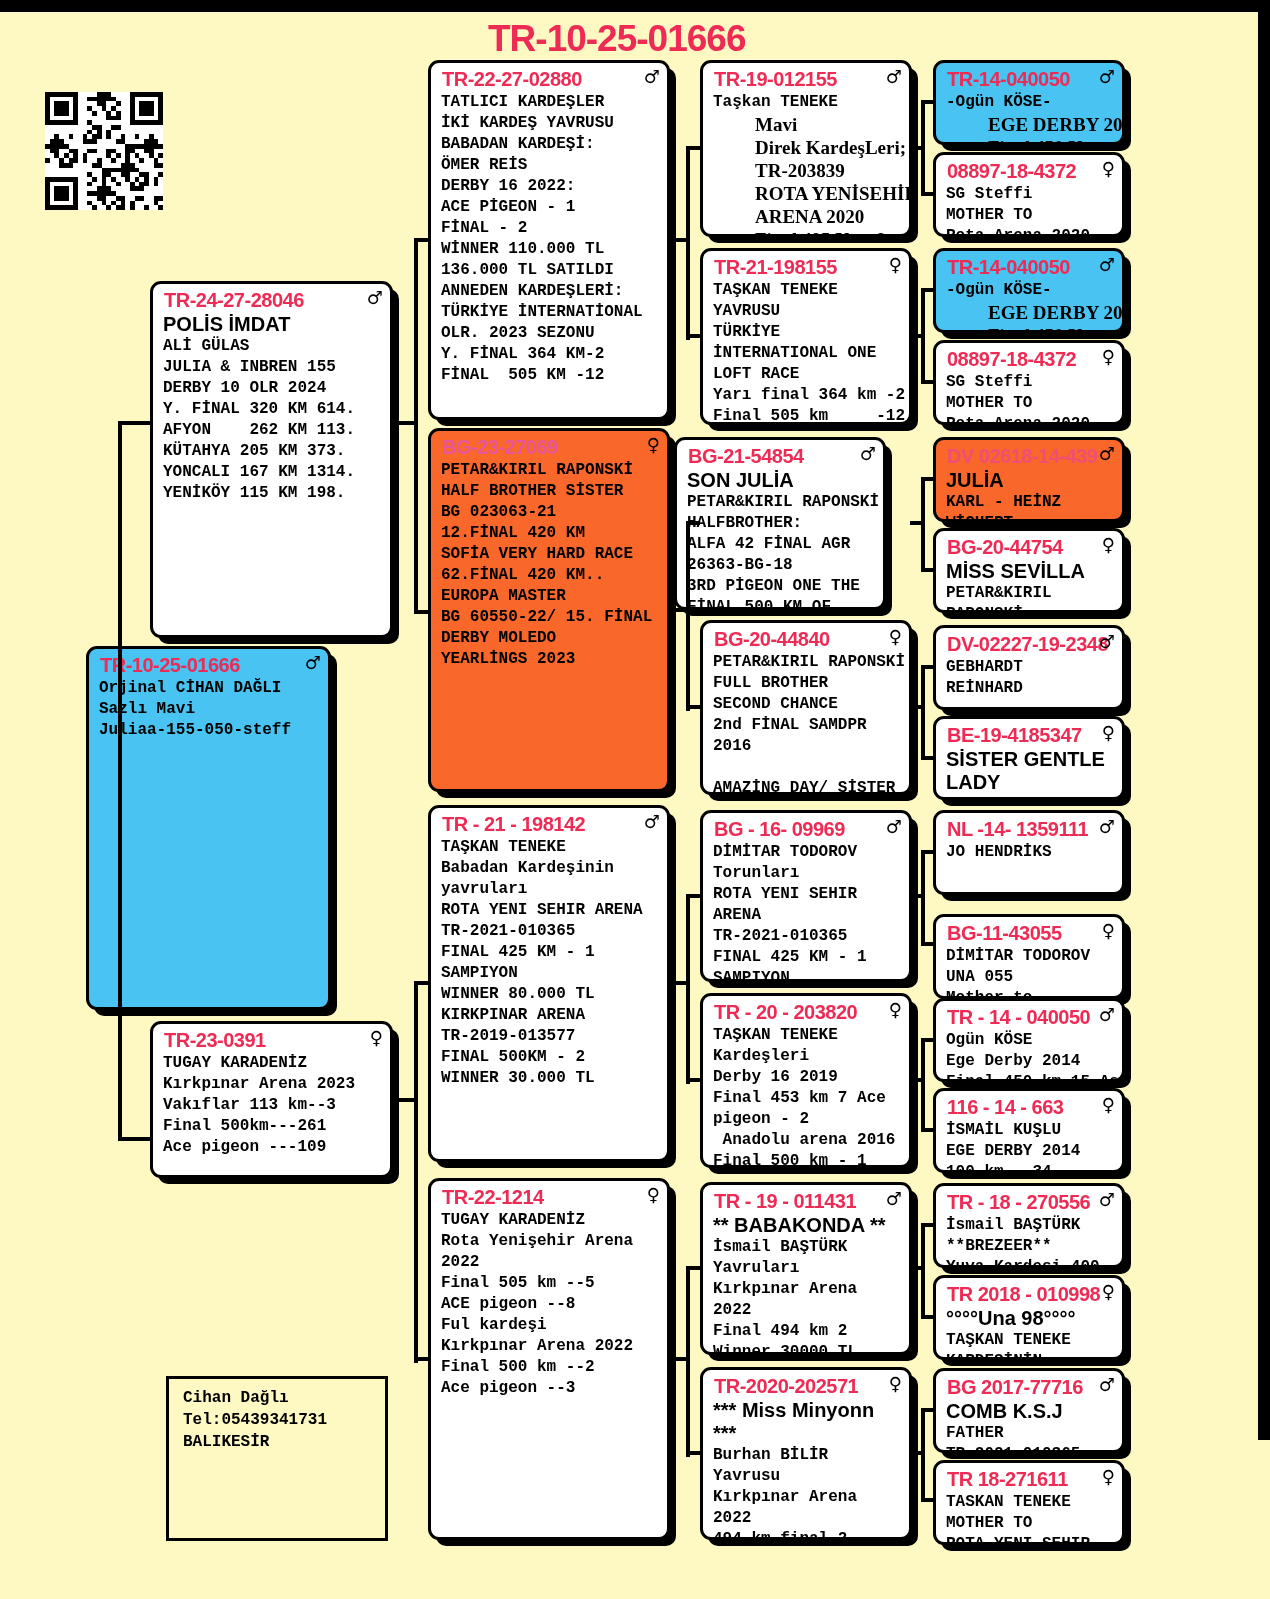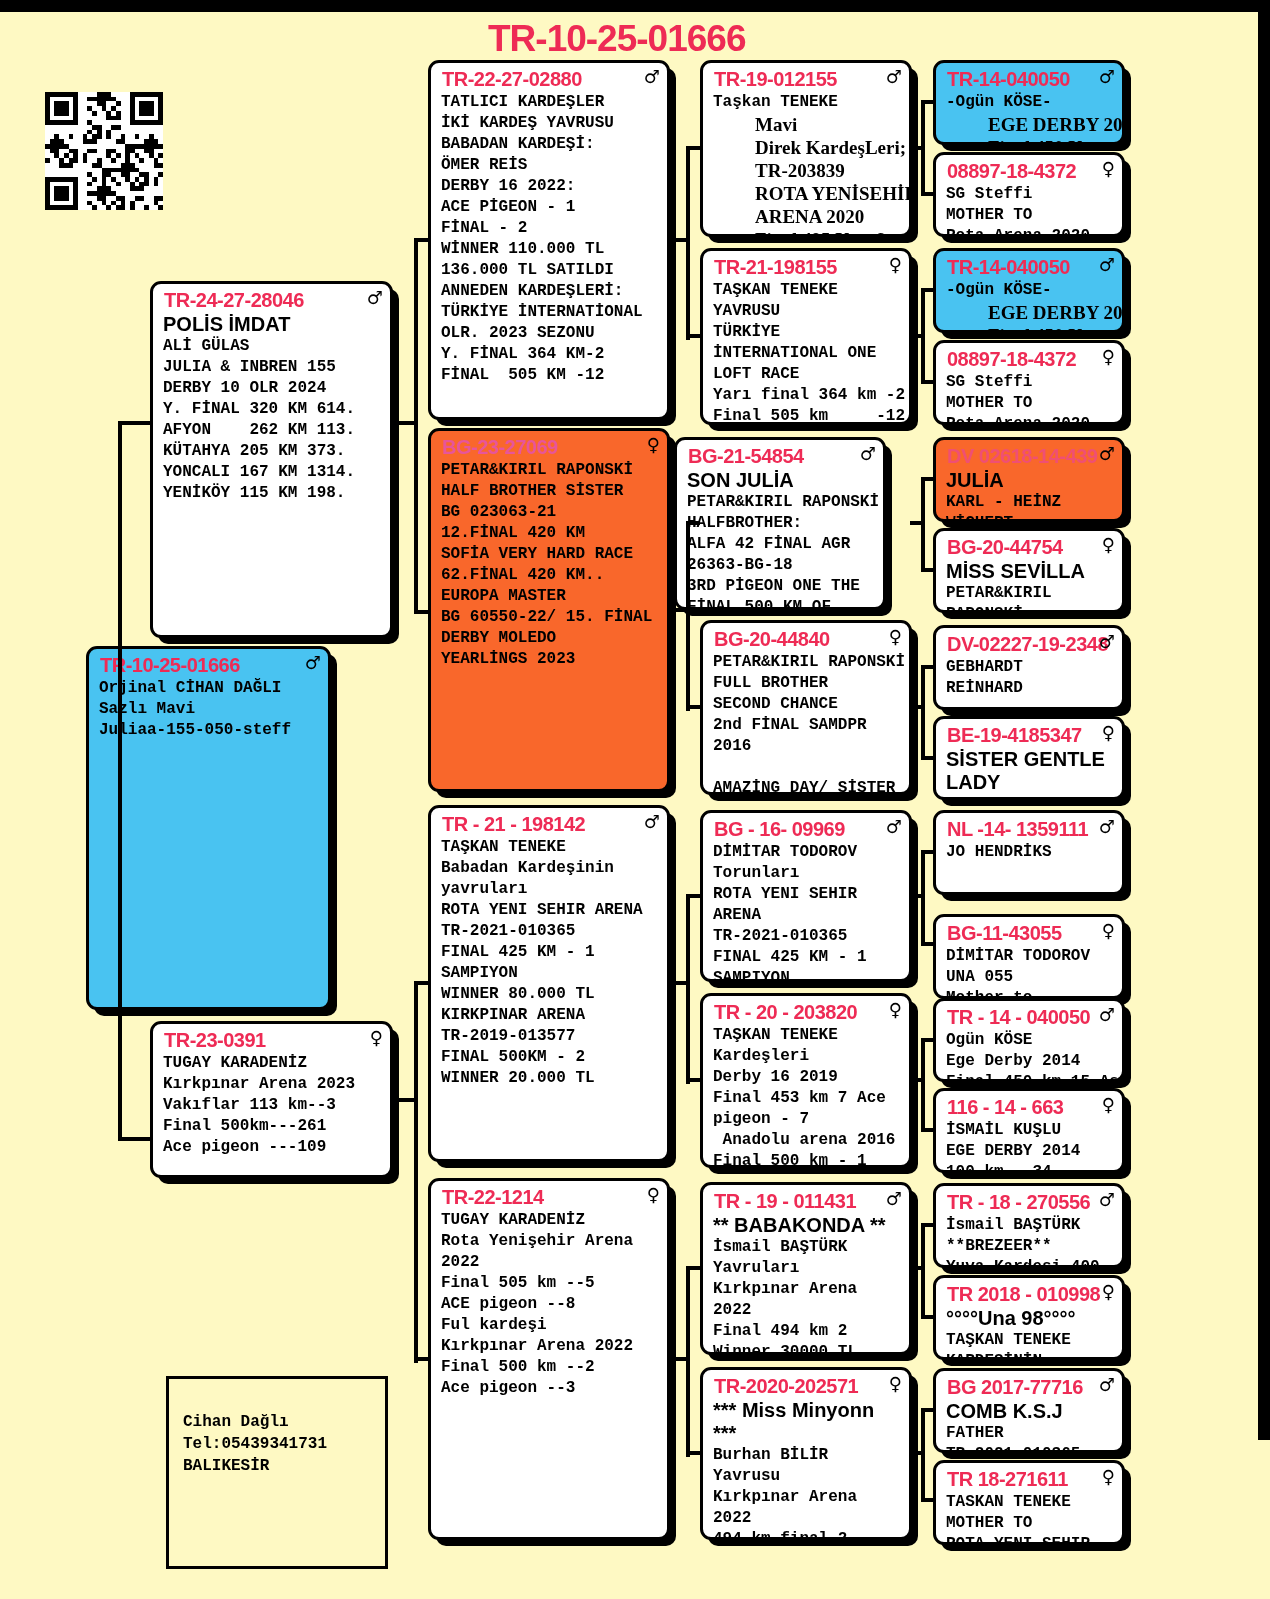--- a/index.html
+++ b/index.html
@@ -19,22 +19,22 @@
   .hd{position:relative;padding:5px 26px 0 11px;height:24px;}
   .bid{font:bold 20px "Liberation Sans",sans-serif;color:#ee2b55;letter-spacing:-0.5px;white-space:nowrap;}
   .hdr-pink .bid{color:#e7559b;}
   .hdr-rose .bid{color:#ef4f74;}
   .gender{position:absolute;right:7px;top:3px;font:18px "DejaVu Sans",sans-serif;color:#000;}
   .ln{padding:0 10px;font:bold 16px "Liberation Mono","DejaVu Sans Mono",monospace;
       line-height:21px;color:#000;white-space:pre;}
   .ln.s-b{font:bold 20px "Liberation Sans",sans-serif;line-height:23px;white-space:normal;}
   .ln.s-sb{font:bold 19px "Liberation Serif",serif;line-height:23px;margin-left:42px;}
   .conn{position:absolute;background:#000;}
-  #contact-box{position:absolute;left:166px;top:1376px;width:222px;height:193px;border:3px solid #000;
-      box-sizing:border-box;padding:32px 0 0 14px;}
+  #contact-box{position:absolute;left:166px;top:1376px;width:222px;height:165px;border:3px solid #000;
+      box-sizing:border-box;padding:8px 0 0 14px;}
   #contact-box .cl{font:bold 16px "Liberation Mono","DejaVu Sans Mono",monospace;line-height:22px;}
 </style>
 </head>
 <body>
 
 <div id="page">
   <div class="bar" style="left:0;top:0;width:1270px;height:12px;"></div>
   <div class="bar" style="left:1258px;top:0;width:12px;height:1440px;"></div>
   <div id="main-title">TR-10-25-01666</div>
   <div id="qr"><svg viewBox="0 0 25 25" width="118" height="118" shape-rendering="crispEdges">
@@ -279,21 +279,21 @@
         <div class="ln">Babadan Kardeşinin</div>
         <div class="ln">yavruları</div>
         <div class="ln">ROTA YENI SEHIR ARENA</div>
         <div class="ln">TR-2021-010365</div>
         <div class="ln">FINAL 425 KM - 1</div>
         <div class="ln">SAMPIYON</div>
         <div class="ln">WINNER 80.000 TL</div>
         <div class="ln">KIRKPINAR ARENA</div>
         <div class="ln">TR-2019-013577</div>
         <div class="ln">FINAL 500KM - 2</div>
-        <div class="ln">WINNER 20.000 TL</div>
+        <div class="ln">WINNER 30.000 TL</div>
       </div>
       <div class="pbox white" style="left: 428px; top: 1178px; width: 242px; height: 362px;">
         <div class="hd"><span class="bid">TR-22-1214</span><span class="gender">♀</span></div>
         <div class="ln">TUGAY KARADENİZ</div>
         <div class="ln">Rota Yenişehir Arena</div>
         <div class="ln">2022</div>
         <div class="ln">Final 505 km --5</div>
         <div class="ln">ACE pigeon --8</div>
         <div class="ln">Ful kardeşi</div>
         <div class="ln">Kırkpınar Arena 2022</div>
@@ -349,21 +349,21 @@
         <div class="ln">TR-2021-010365</div>
         <div class="ln">FINAL 425 KM - 1</div>
         <div class="ln">SAMPIYON</div>
       </div>
       <div class="pbox white" style="left: 700px; top: 993px; width: 212px; height: 175px;">
         <div class="hd"><span class="bid">TR - 20 - 203820</span><span class="gender">♀</span></div>
         <div class="ln">TAŞKAN TENEKE</div>
         <div class="ln">Kardeşleri</div>
         <div class="ln">Derby 16 2019</div>
         <div class="ln">Final 453 km 7 Ace</div>
-        <div class="ln">pigeon - 7</div>
+        <div class="ln">pigeon - 2</div>
         <div class="ln"> Anadolu arena 2016</div>
         <div class="ln">Final 500 km - 1</div>
       </div>
       <div class="pbox white" style="left: 700px; top: 1182px; width: 212px; height: 173px;">
         <div class="hd"><span class="bid">TR - 19 - 011431</span><span class="gender">♂</span></div>
         <div class="ln s-b">** BABAKONDA **</div>
         <div class="ln">İsmail BAŞTÜRK</div>
         <div class="ln">Yavruları</div>
         <div class="ln">Kırkpınar Arena</div>
         <div class="ln">2022</div>

